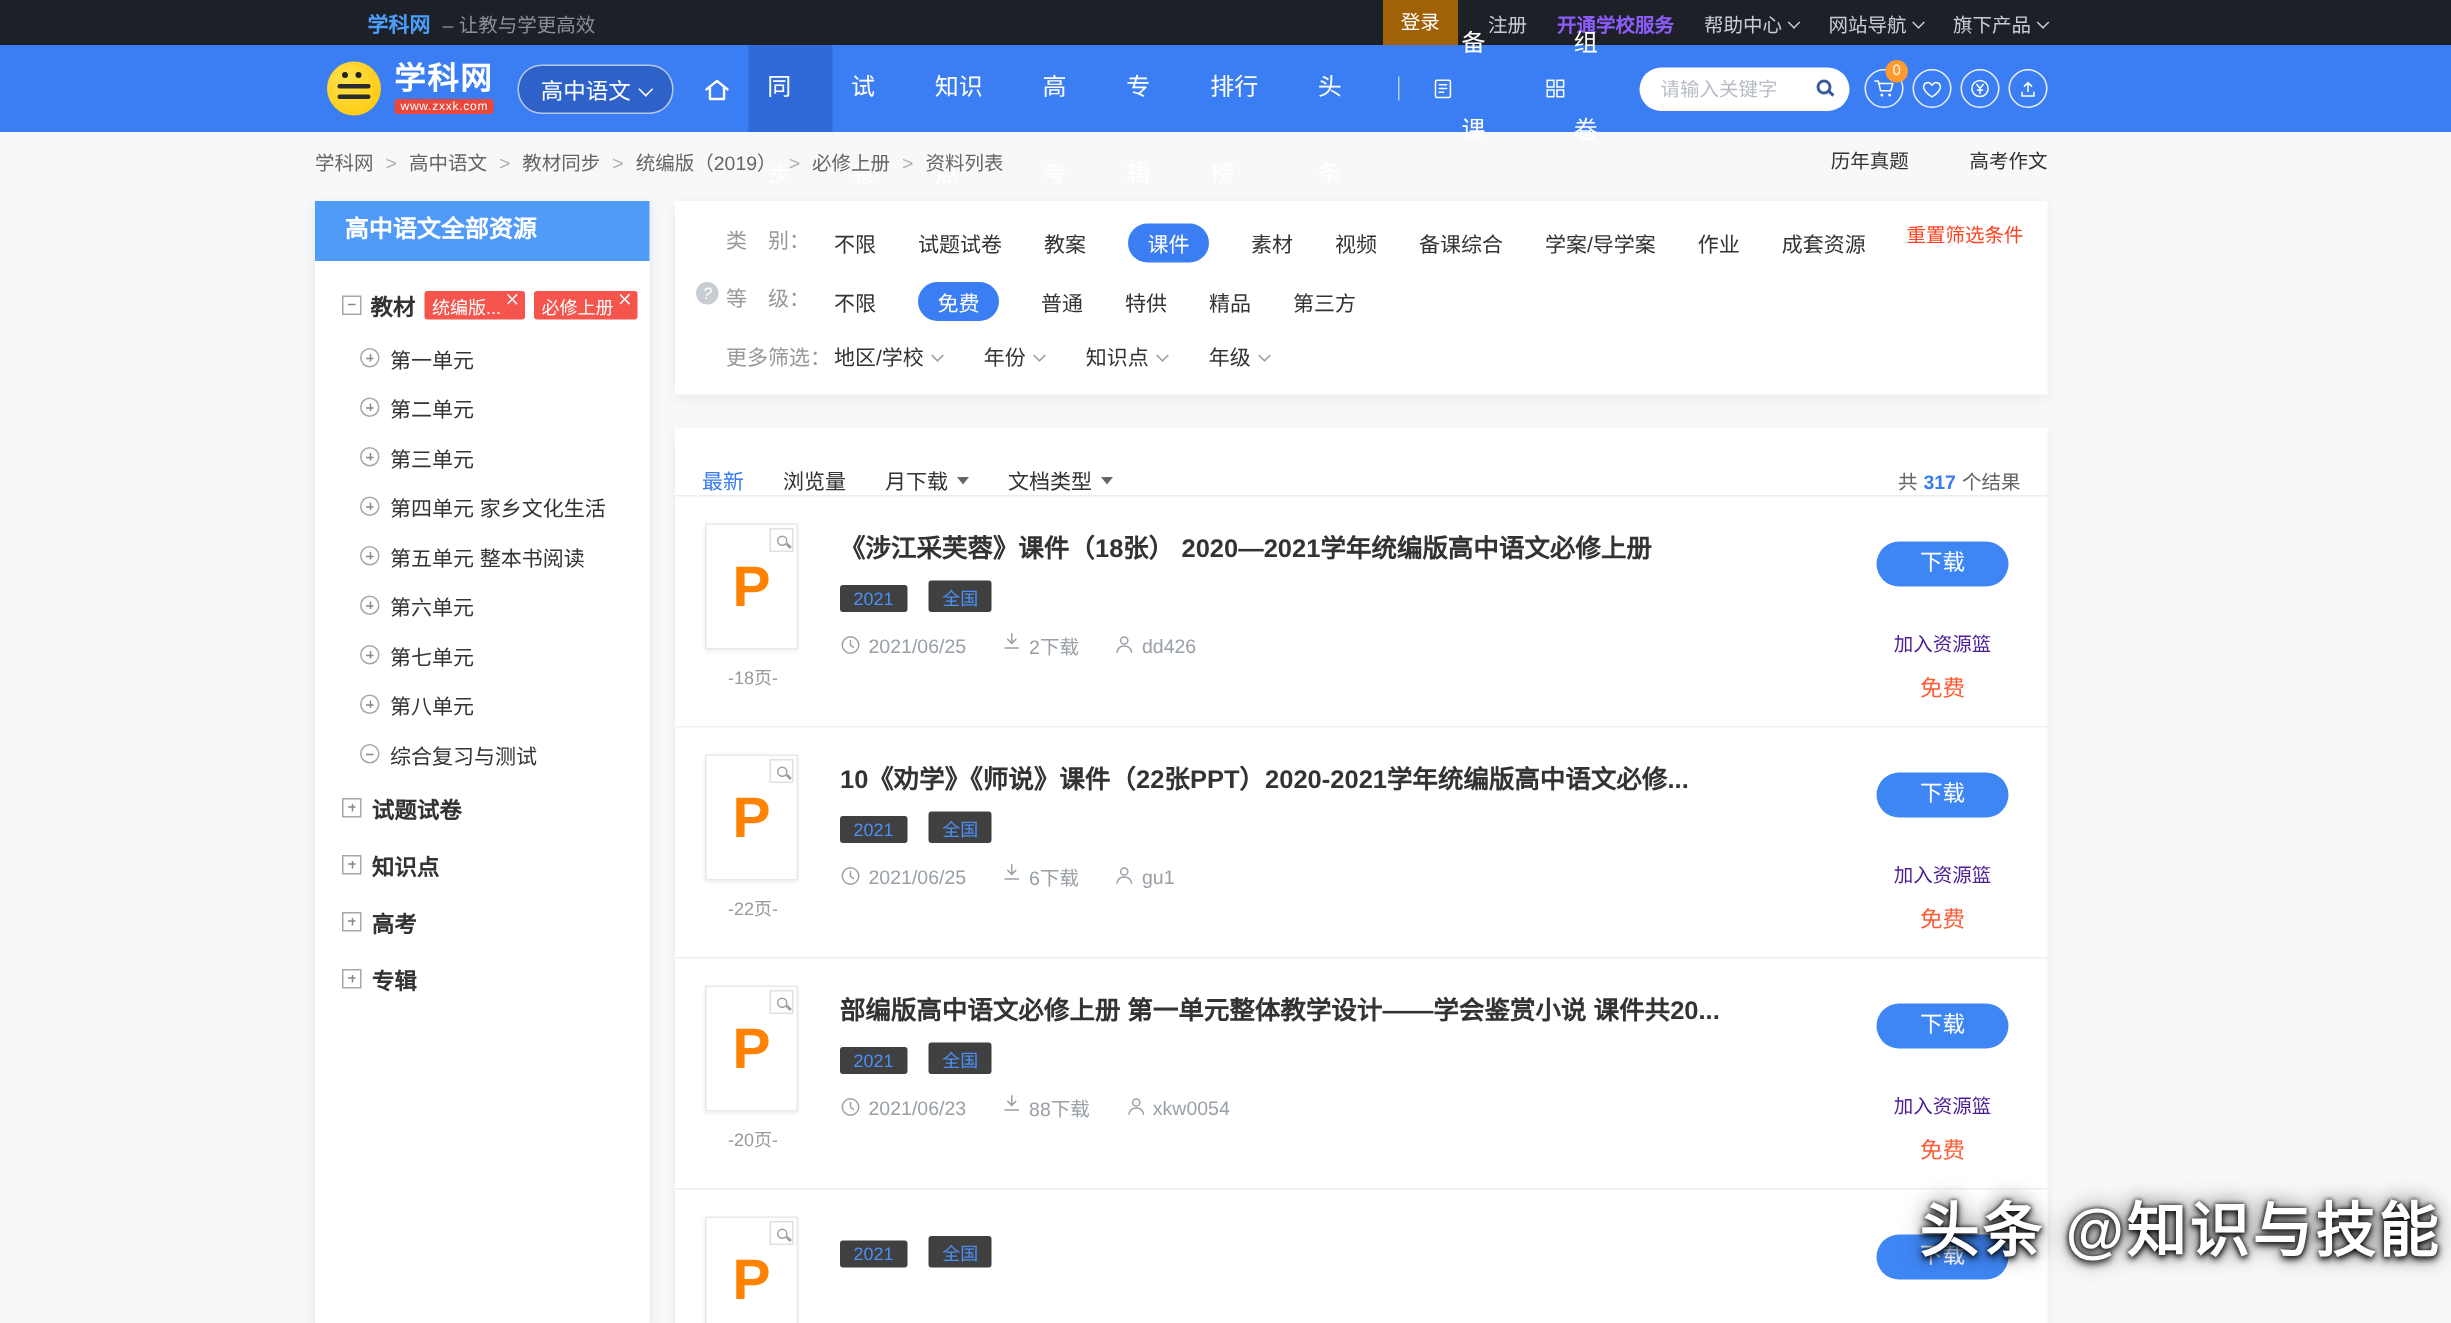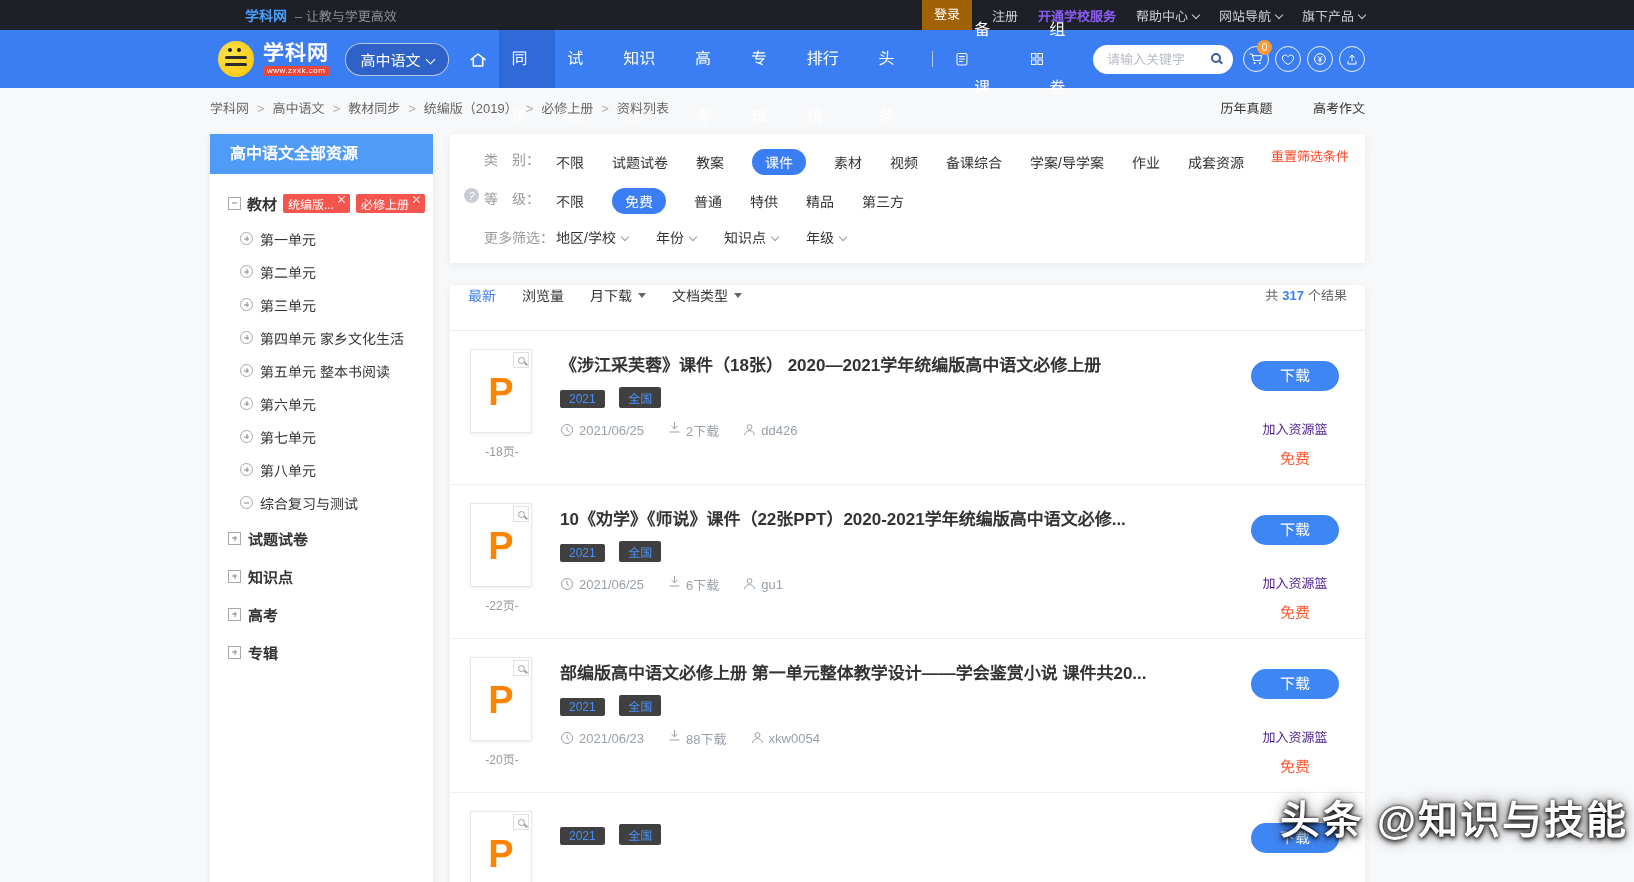--- a/index.html
+++ b/index.html
@@ -90,21 +90,21 @@
   .help::before{content:"?"}
   .flabel{color:#999;font-size:14px;width:72px;flex:none}
   .fopts{display:flex;align-items:center;font-size:14px;flex-wrap:wrap}
   .fopts a{color:#333;margin-right:28px}
   .fopts a.on{background:#3b7df2;color:#fff;padding:3px 13px;border-radius:14px}
   .fdrop{display:inline-flex;align-items:center}
   .fdrop .chev{color:#999;margin-left:6px}
 
   
   .listpanel{background:#fff;box-shadow:0 2px 8px rgba(0,0,0,.06)}
-  .sortbar{height:46px;display:flex;align-items:flex-start;padding:0 18px;border-bottom:1px solid #ededed;font-size:14px}
+  .sortbar{height:46px;display:flex;align-items:flex-end;padding:0 18px;border-bottom:1px solid #ededed;font-size:14px}
   .sortbar a{color:#333;margin-right:26px;display:inline-flex;align-items:center}
   .sortbar a.on{color:#3b7df2}
   .tri{display:inline-block;width:0;height:0;border:4px solid transparent;border-top:5px solid #666;margin-left:6px;margin-top:4px}
   .total{margin-left:auto;color:#666;font-size:13px}
   .total b{color:#3b7df2;margin:0 4px}
 
   .item{display:flex;padding:18px 18px 16px 20px;border-bottom:1px solid #efefef;position:relative}
   .item:last-child{border-bottom:none}
   .thumbwrap{width:64px;margin-right:26px;flex:none;text-align:center}
   .thumb{width:62px;height:84px;border:1px solid #e8e8e8;background:#fff;position:relative;box-shadow:0 1px 3px rgba(0,0,0,.08)}

